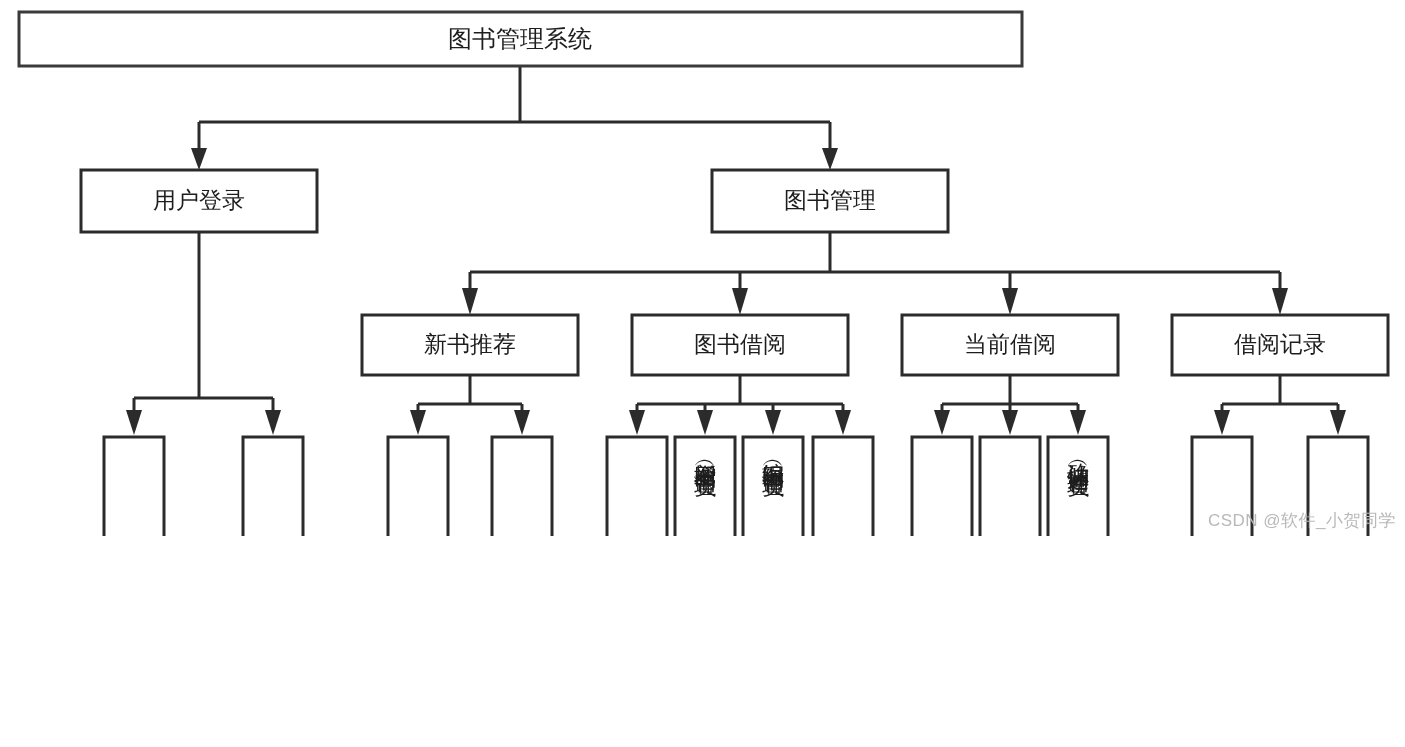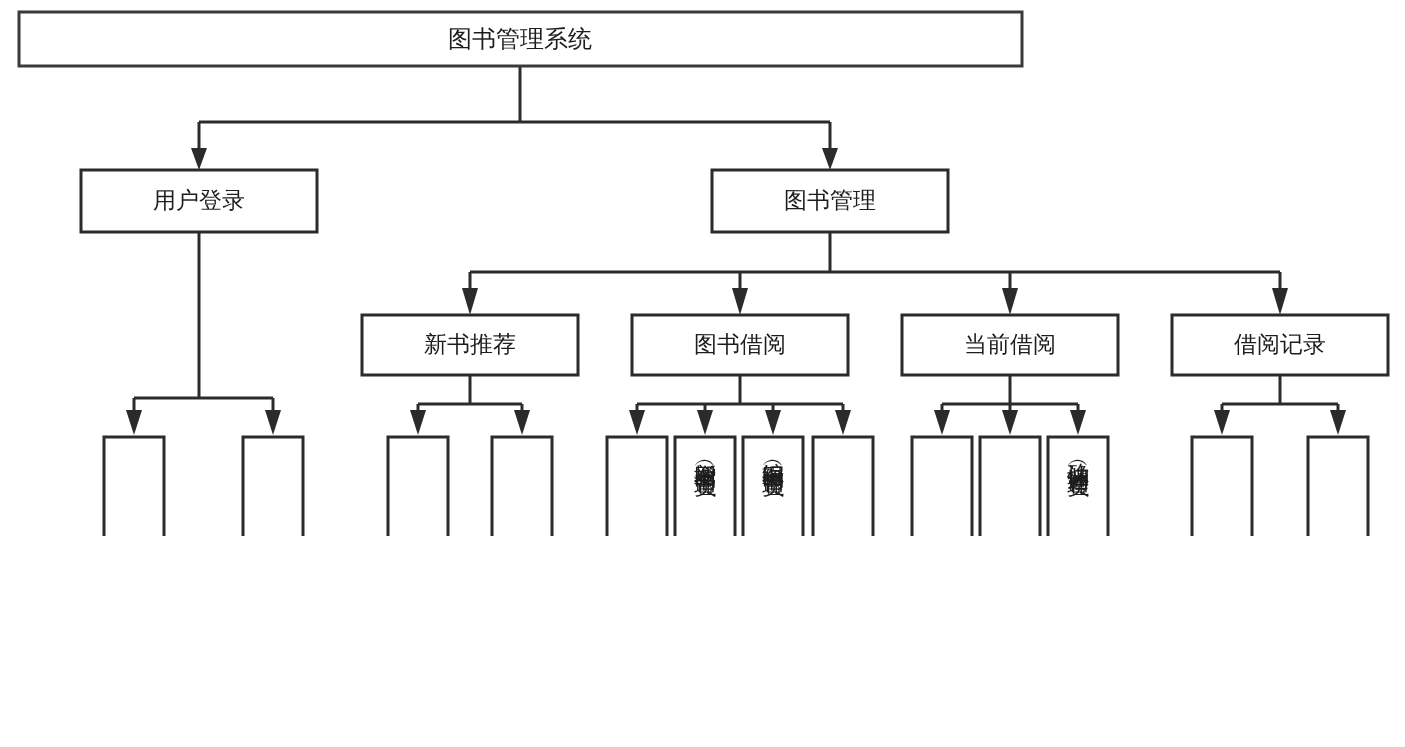--- a/index.html
+++ b/index.html
@@ -254,14 +254,15 @@
     <span class="vlabel-text" style="margin-top:8px;">确认归还（管理员）</span>
   </div>
 
   <div class="vlabel-wrap" style="left:1192px;top:437px;width:60px;height:297px;">
     <span class="vlabel-text">新增借阅记录</span>
   </div>
   <div class="vlabel-wrap" style="left:1308px;top:437px;width:60px;height:297px;">
     <span class="vlabel-text">查询借阅记录</span>
   </div>
 
+  <div class="watermark">CSDN @软件_小贺同学</div>
 
 </div>
 
 </body></html>

